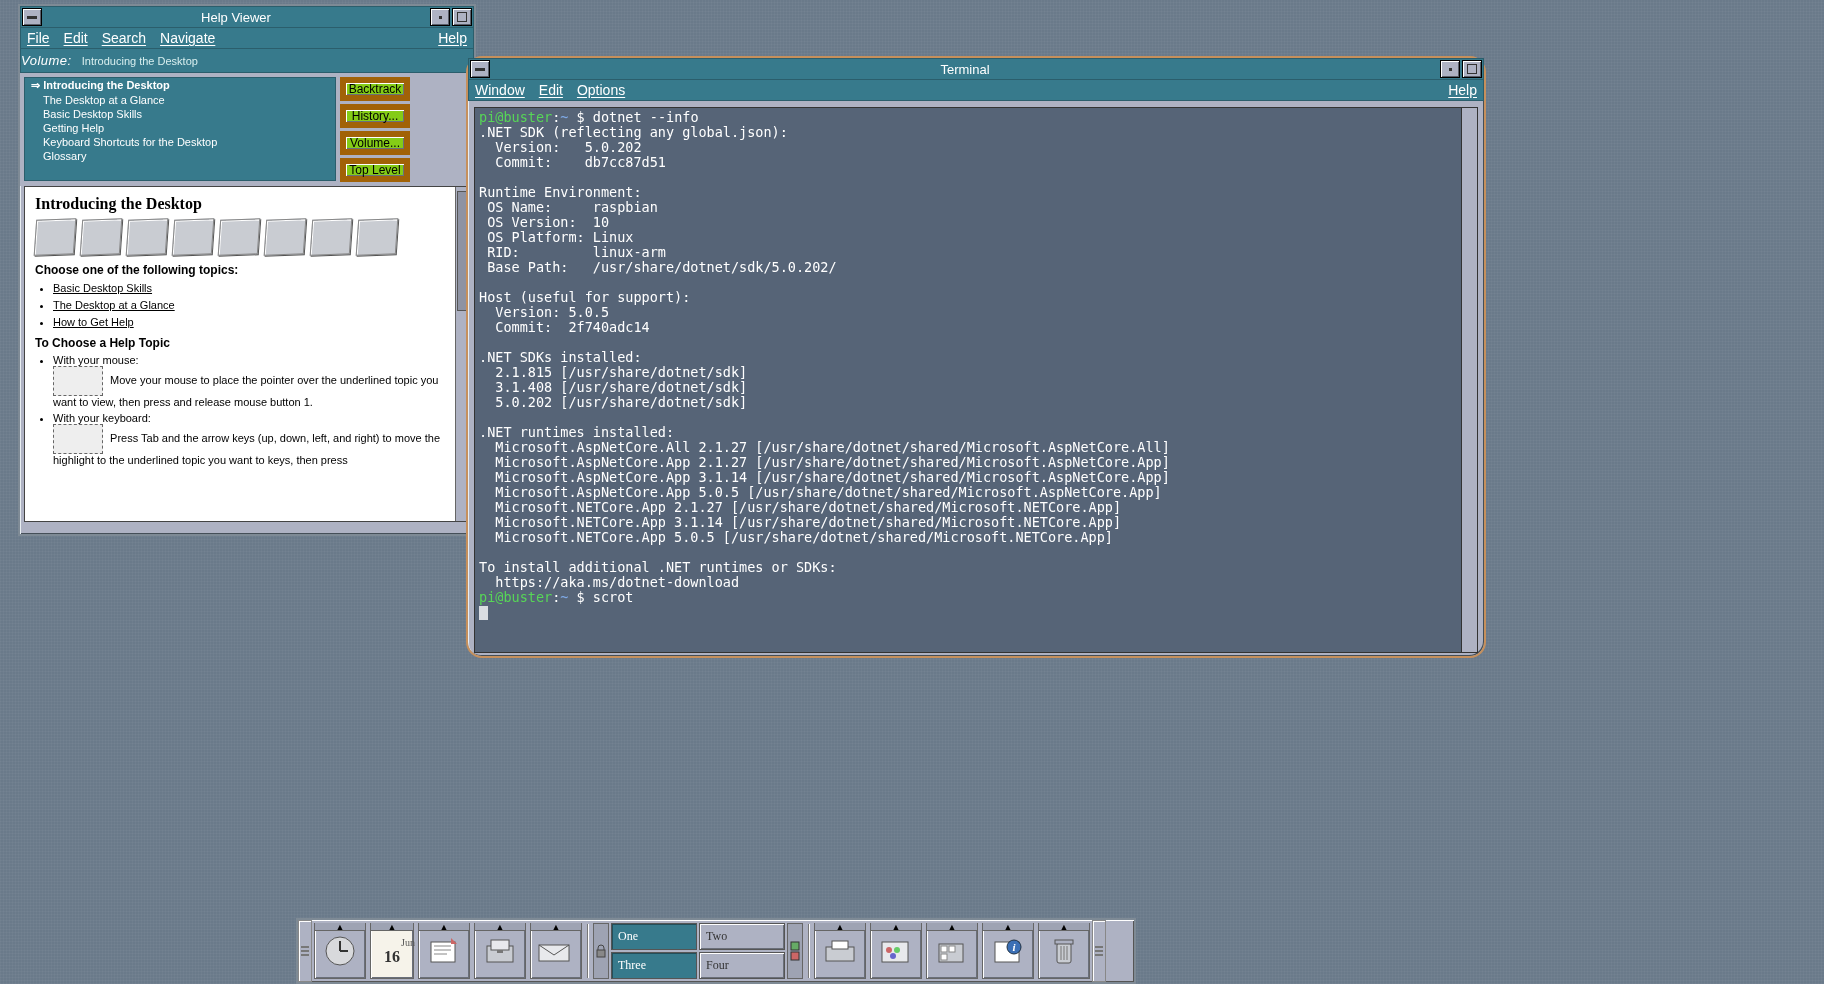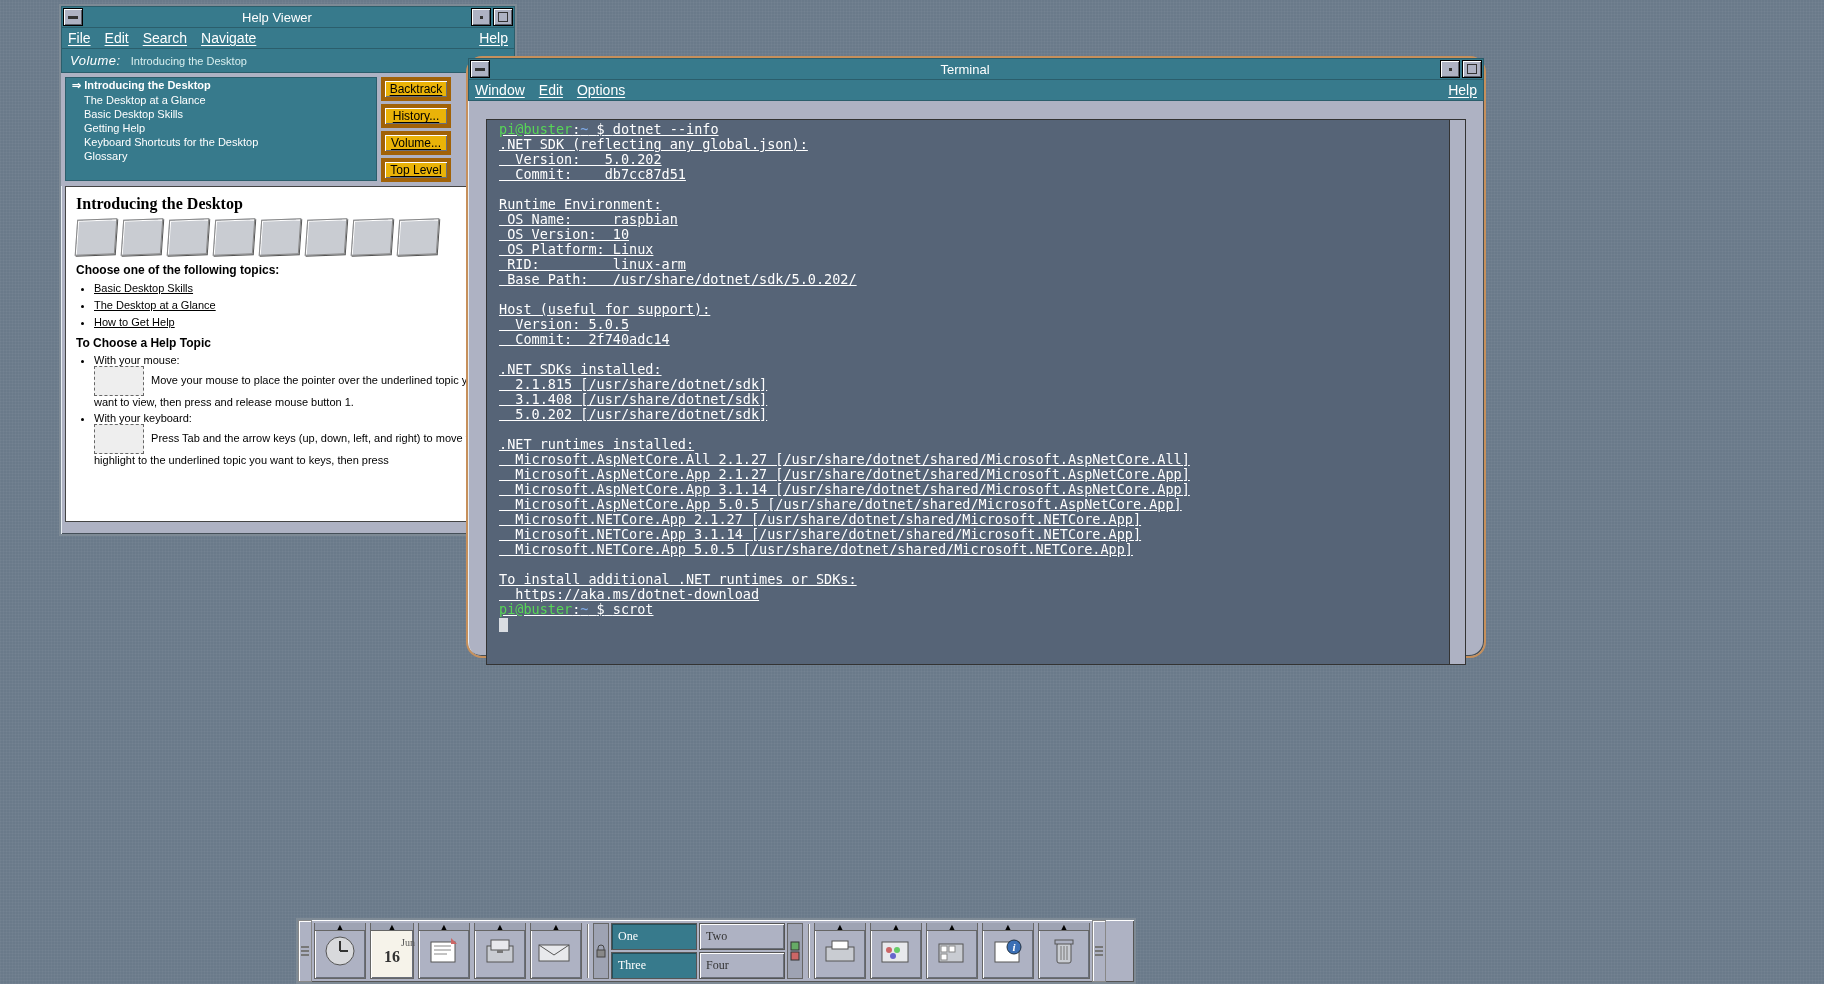--- a/index.html
+++ b/index.html
@@ -56,46 +56,46 @@
     font-size: 14px;
     padding: 2px 6px;
     gap: 14px;
     border: 1px solid #2b5e6c;
     border-top: none;
   }
   .menubar .menu-item { text-decoration: underline; text-underline-offset: 2px; cursor: default; }
   .menubar .spacer { flex:1; }
 
   
-  #helpviewer { left: 18px; top: 4px; width: 458px; height: 532px; margin-left: 41px; }
+  #helpviewer { left: 18px; top: 4px; width: 458px; height: 532px; }
   .hv-volume {
-    background:#377a8c; color:#fff; padding:4px 8px; font-size:13px;
+    background:#377a8c; color:#fff; padding:4px 0; font-size:13px;
     border:1px solid #2b5e6c; border-top:none;
     display:flex; align-items:center; gap:10px;
   }
   .hv-volume .label { font-style: italic; letter-spacing:0.5px; }
   .hv-volume .value { color:#d8efef; font-size:11px; }
   .hv-body { display:flex; background:#aeb2c3; padding:4px; gap:4px; }
   .hv-nav {
     width: 312px; height: 104px;
     background:#377a8c; color:#fff; font-size:11px;
     border:1px solid #2b5e6c;
     overflow:auto; position:relative;
   }
   .hv-nav .topic { padding:1px 6px 1px 18px; white-space:nowrap; }
   .hv-nav .topic.root { font-weight:bold; padding-left:6px; }
   .hv-nav .topic.root::before { content:"⇒ "; }
   .hv-btns { display:flex; flex-direction:column; gap:3px; }
   .motif-btn {
     width: 70px; height: 24px;
-    background:#eab308;
-    border:4px solid #a16207;
+    background:#84cc16;
+    border:6px solid #a16207;
     box-shadow: inset 1px 1px 0 #fff, inset -1px -1px 0 #6a6f7a;
     font-size:12px; display:flex; align-items:center; justify-content:center;
-    text-decoration: underline; text-underline-offset:2px;
+    text-underline-offset:2px;
   }
   .hv-content {
     margin:0 4px 4px 4px;
     background:#fff; color:#000;
     border:1px solid #444;
     height: 336px;
     overflow:auto;
     padding:6px 10px;
     font-family: "Times New Roman", serif;
     font-size:13px;
@@ -111,29 +111,28 @@
   .icon-row { display:flex; gap:6px; align-items:flex-end; margin:4px 0 6px 0; flex-wrap:wrap; }
   .desk-icon { width:40px; height:36px; background:#c9ccd2; border:1px solid #888; box-shadow: inset 1px 1px 0 #fff, 1px 1px 0 #555; transform: skew(-6deg,0) rotate(-2deg);}
   .mini-img { width:50px; height:30px; border:1px dashed #666; display:inline-block; vertical-align:middle; margin-right:4px; background:#eee; }
   .doc-scroll { position:absolute; right:0; top:0; bottom:0; width:14px; background:#aeb2c3; border-left:1px solid #666; }
   .doc-scroll .thumb { position:absolute; left:1px; right:1px; top:4px; height:120px; background:#8e93a3; border:1px solid #555; }
 
   
   #terminal { left: 466px; top: 56px; width: 1020px; height: 602px; border-radius: 16px; }
   #terminal .titlebar, #terminal .menubar {  }
   .term-area {
-    margin:18px; height: calc(100% - 52px);
+    margin:6px; height: calc(100% - 52px);
     background:#566477; color:#fff;
     border:1px solid #333;
     font-family: "DejaVu Sans Mono","Courier New",monospace;
     font-size:13.5px; line-height:15px;
-    padding:2px 12px;
+    padding:2px 4px;
     white-space:pre; overflow:hidden;
     position:relative;
-    text-decoration:underline;
   }
   .term-area .scroll { position:absolute; right:0; top:0; bottom:0; width:16px; background:#aeb2c3; border-left:1px solid #333; }
   .term-area .prompt-user { color:#57d657; }
   .term-area .prompt-path { color:#7ea9e6; }
   .term-area .cmd { color:#fff; }
   .term-area .cursor { display:inline-block; width:9px; height:14px; background:#d9dde2; vertical-align:bottom; }
 
   
   #panel {
     position:absolute; left:296px; bottom:0; width:840px; height:66px;

